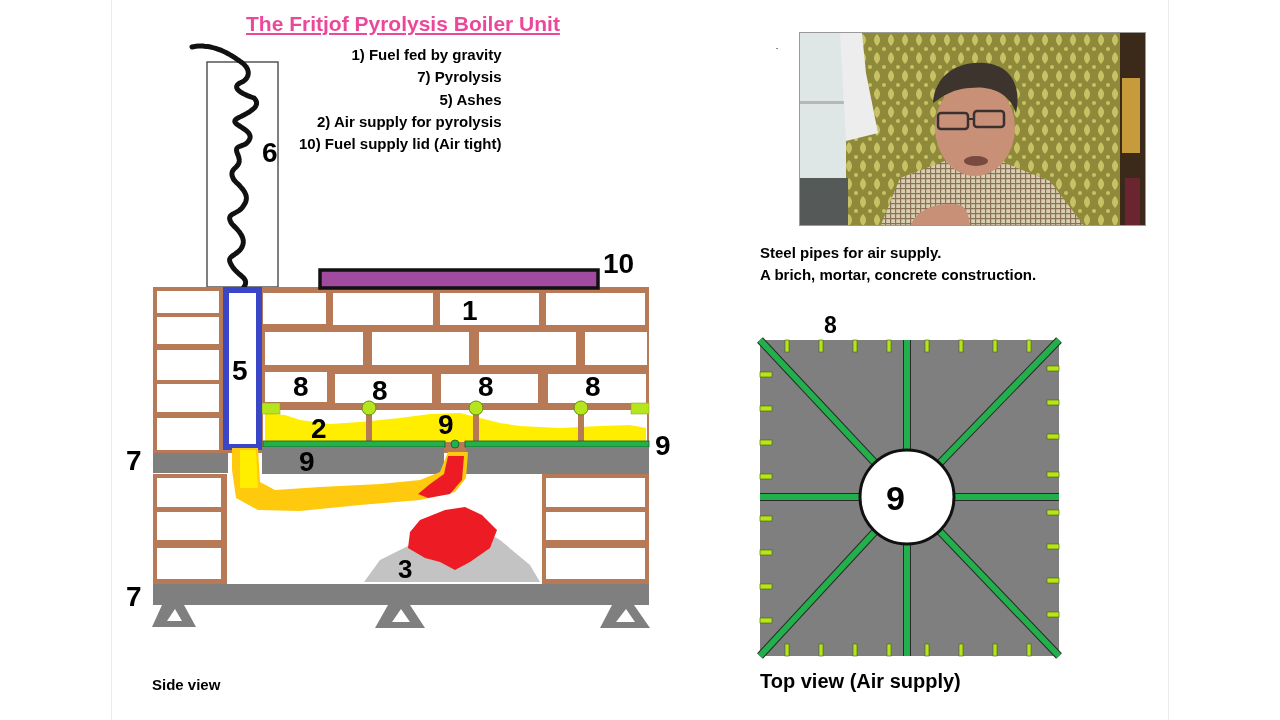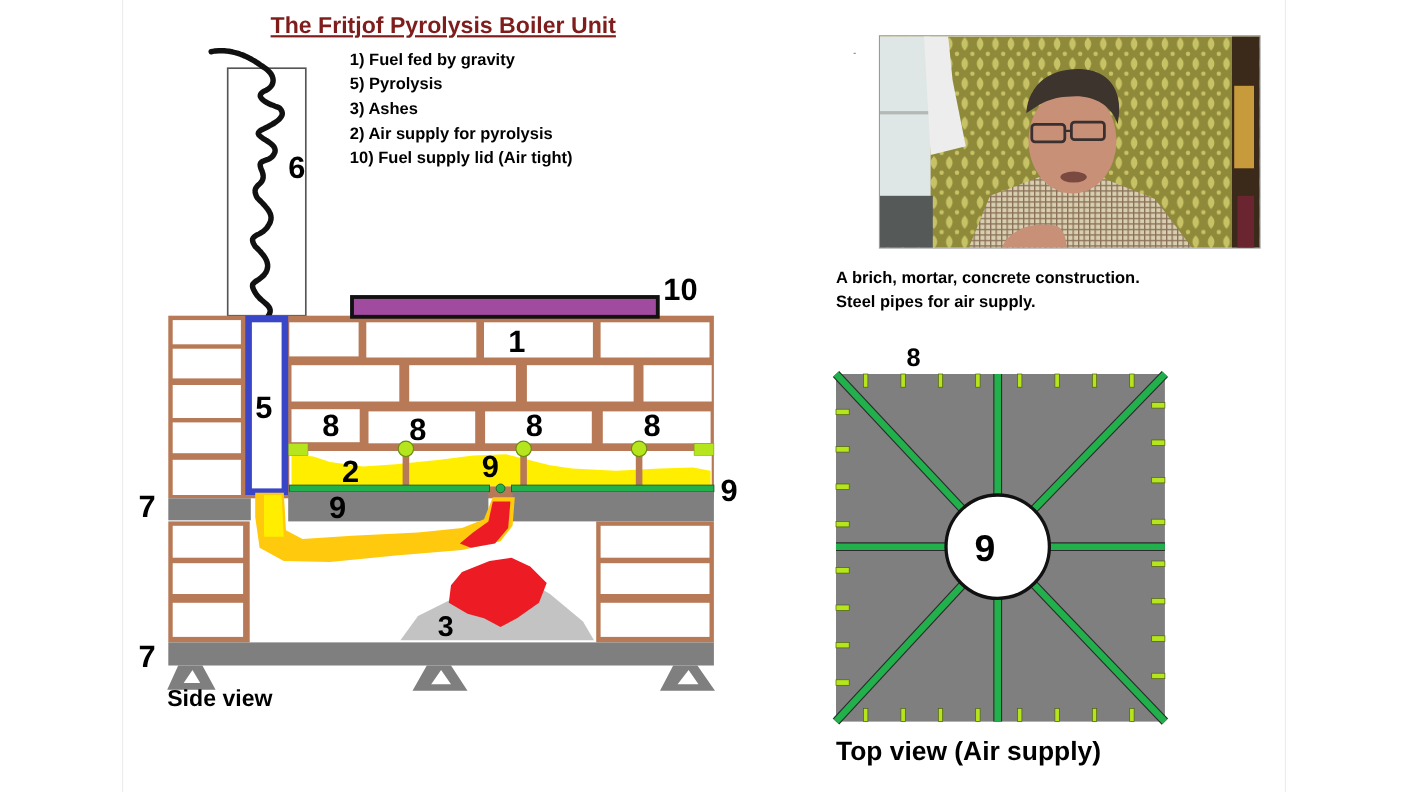--- a/index.html
+++ b/index.html
@@ -5,48 +5,48 @@
   html, body { margin: 0; padding: 0; }
   body {
     width: 1280px; height: 720px; position: relative; overflow: hidden;
     background: #ffffff;
     font-family: "Liberation Sans", sans-serif;
   }
   .slide-border-l { position: absolute; left: 111px; top: 0; width: 1px; height: 720px; background: #ececec; }
   .slide-border-r { position: absolute; left: 1168px; top: 0; width: 1px; height: 720px; background: #ececec; }
   .title {
     position: absolute; left: 246px; top: 12px; font-size: 21px; font-weight: bold;
-    color: #7f1d1d; text-decoration: underline; letter-spacing: 0px; white-space: nowrap;
+    color: #ec4899; text-decoration: underline; letter-spacing: 0px; white-space: nowrap;
   }
-  .legend { position: absolute; left: 318px; top: 44px; margin: 0; padding: 0; list-style: none; }
+  .legend { position: absolute; left: 299px; top: 44px; margin: 0; padding: 0; list-style: none; text-align: right; }
   .legend li { font-size: 15px; font-weight: bold; line-height: 22.3px; color: #000; white-space: nowrap; }
   .notes { position: absolute; left: 760px; top: 242px; }
   .notes div { font-size: 15px; font-weight: bold; line-height: 22.3px; color: #000; white-space: nowrap; }
   .caption { position: absolute; font-weight: bold; color: #000; white-space: nowrap; }
-  .cap-side { left: 152px; top: 624px; font-size: 21px; }
-  .cap-top { left: 760px; top: 670px; font-size: 24px; }
+  .cap-side { left: 152px; top: 676px; font-size: 15px; }
+  .cap-top { left: 760px; top: 670px; font-size: 20px; }
   .video {
     position: absolute; left: 799px; top: 32px; width: 347px; height: 194px;
     overflow: hidden; border: 1px solid #9a9a9a; box-sizing: border-box;
   }
   .video-dot { position: absolute; left: 776px; top: 48px; width: 2px; height: 1px; background: #888; }
   svg text { font-family: "Liberation Sans", sans-serif; font-weight: bold; }
 </style>
 </head>
 <body>
 
 <div class="slide-border-l"></div>
 <div class="slide-border-r"></div>
 
 <div class="title">The Fritjof Pyrolysis Boiler Unit</div>
 
 <ul class="legend">
   <li>1) Fuel fed by gravity</li>
-  <li>5) Pyrolysis</li>
-  <li>3) Ashes</li>
+  <li>7) Pyrolysis</li>
+  <li>5) Ashes</li>
   <li>2) Air supply for pyrolysis</li>
   <li>10) Fuel supply lid (Air tight)</li>
 </ul>
 
 <svg width="1280" height="720" style="position:absolute;left:0;top:0;">
 
   <g>
     <rect x="207" y="62" width="71" height="225" fill="#fff" stroke="#555" stroke-width="1.5"></rect>
     <path d="M192,47 C205,44 222,48 238,60 C252,68 250,78 242,82 C232,86 236,92 254,98 C262,106 250,112 238,118 C226,124 252,128 250,138 C246,150 232,142 238,155 C244,170 226,166 234,180 C244,190 250,196 244,205 C238,216 224,212 232,224 C240,232 248,240 240,250 C232,258 226,256 232,266 C238,276 250,278 244,287" fill="none" stroke="#111" stroke-width="5" stroke-linecap="round" stroke-dasharray="3 1"></path>
   </g>
@@ -183,22 +183,22 @@
     <path d="M133,70 C135,40 160,28 185,30 C210,32 222,52 216,80 C210,60 190,52 170,55 C150,56 140,66 133,70 Z" fill="#3d342e"></path>
     <rect x="138" y="80" width="30" height="16" rx="3" fill="none" stroke="#3a3030" stroke-width="2.5"></rect>
     <rect x="174" y="78" width="30" height="16" rx="3" fill="none" stroke="#3a3030" stroke-width="2.5"></rect>
     <path d="M168,86 L174,86" stroke="#3a3030" stroke-width="2"></path>
     <ellipse cx="176" cy="128" rx="12" ry="5" fill="#7a4a40"></ellipse>
     <path d="M110,194 C115,178 135,168 160,172 C170,176 170,194 170,194 Z" fill="#c99078"></path>
   </svg>
 </div>
 
 <div class="notes">
+  <div>Steel pipes for air supply.</div>
   <div>A brich, mortar, concrete construction.</div>
-  <div>Steel pipes for air supply.</div>
 </div>
 
 <svg width="1280" height="720" style="position:absolute;left:0;top:0;pointer-events:none;">
   <text x="824" y="333" font-size="23" fill="#000">8</text>
   <rect x="760" y="340" width="299" height="316" fill="#7f7f7f"></rect>
   <g id="nozzles">
       <rect x="785" y="340" width="4" height="12" fill="#b5e61d" stroke="#4a5a10" stroke-width="0.6"></rect>
       <rect x="785" y="644" width="4" height="12" fill="#b5e61d" stroke="#4a5a10" stroke-width="0.6"></rect>
       <rect x="819" y="340" width="4" height="12" fill="#b5e61d" stroke="#4a5a10" stroke-width="0.6"></rect>
       <rect x="819" y="644" width="4" height="12" fill="#b5e61d" stroke="#4a5a10" stroke-width="0.6"></rect>

